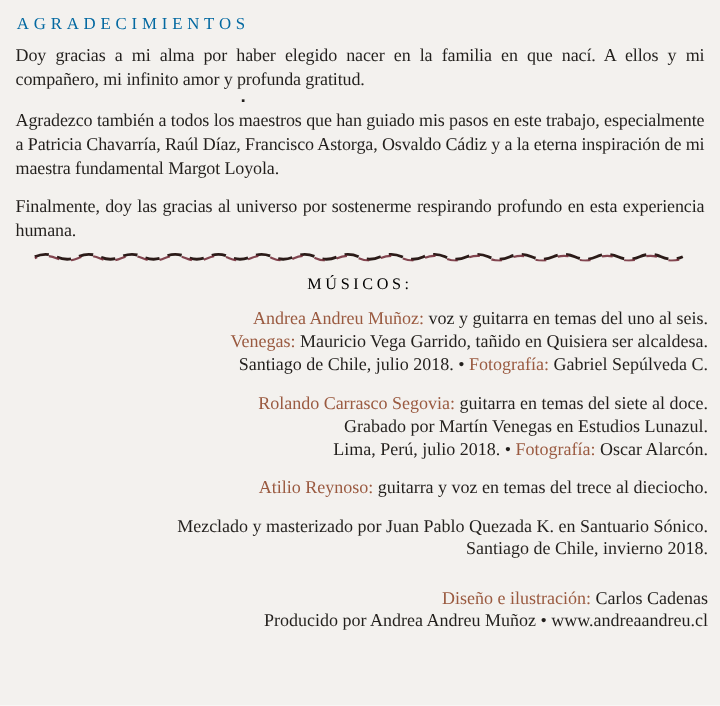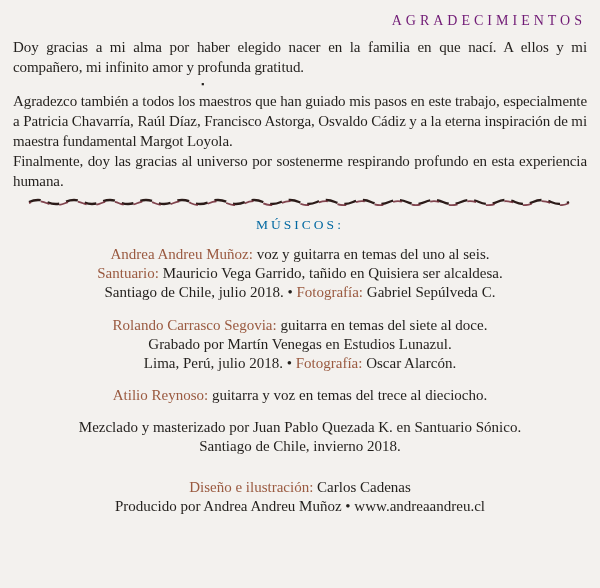--- a/index.html
+++ b/index.html
@@ -7,57 +7,57 @@
     position:relative;
     width:600px;height:588px;
     background:#f3f1ee;
     font-family:"Liberation Serif", serif;
     color:#221f1c;
     overflow:hidden;
     box-sizing:border-box;
   }
   .title{
     margin:13px 14px 0;
-    text-align:right;
+    text-align:left;
     font-size:14px;
     letter-spacing:4px;
-    color:#701a75;
+    color:#0369a1;
     font-weight:normal;
   }
   .para{
     margin:0 13px;
     font-size:15px;
     line-height:20px;
     text-align:justify;
     letter-spacing:-0.1px;
   }
   .p1{margin-top:8px;}
   .sep-row{
     margin:1px 0 0 201px;
     font-size:9px;
     line-height:13px;
     color:#221f1c;
   }
-  .p3{}
+  .p3{margin-top:12px;}
   .divider-wrap{
     margin:6px auto 0;
     width:546px;
     height:9px;
     line-height:0;
   }
   .musicos-heading{
     margin:11px 14px 0;
     text-align:center;
     font-size:13.5px;
     letter-spacing:3px;
-    color:#0369a1;
+    color:#000000;
     font-weight:normal;
   }
   .credits{
-    text-align:center;
+    text-align:right;
     font-size:15px;
     line-height:19px;
     margin:0 10px;
   }
   .block{margin-top:14px;}
   .block-tight{margin-top:12px;}
   .block-mix{margin-top:13px;}
   .block-design{margin-top:22px;}
   .label{color:#9a5a40;}
   .song{}
@@ -86,21 +86,21 @@
     </svg>
   </div>
 
   <div class="musicos-heading">MÚSICOS:</div>
 
   <div class="credits block-tight">
     <div>
       <span class="label">Andrea Andreu Muñoz:</span><span> voz y guitarra en temas del uno al seis.</span>
     </div>
     <div>
-      <span class="label">Santuario:</span><span> Mauricio Vega Garrido, tañido en </span><span class="song">Quisiera ser alcaldesa</span><span>.</span>
+      <span class="label">Venegas:</span><span> Mauricio Vega Garrido, tañido en </span><span class="song">Quisiera ser alcaldesa</span><span>.</span>
     </div>
     <div>
       <span>Santiago de Chile, julio 2018. • </span><span class="label">Fotografía:</span><span> Gabriel Sepúlveda C.</span>
     </div>
   </div>
 
   <div class="credits block">
     <div>
       <span class="label">Rolando Carrasco Segovia:</span><span> guitarra en temas del siete al doce.</span>
     </div>

